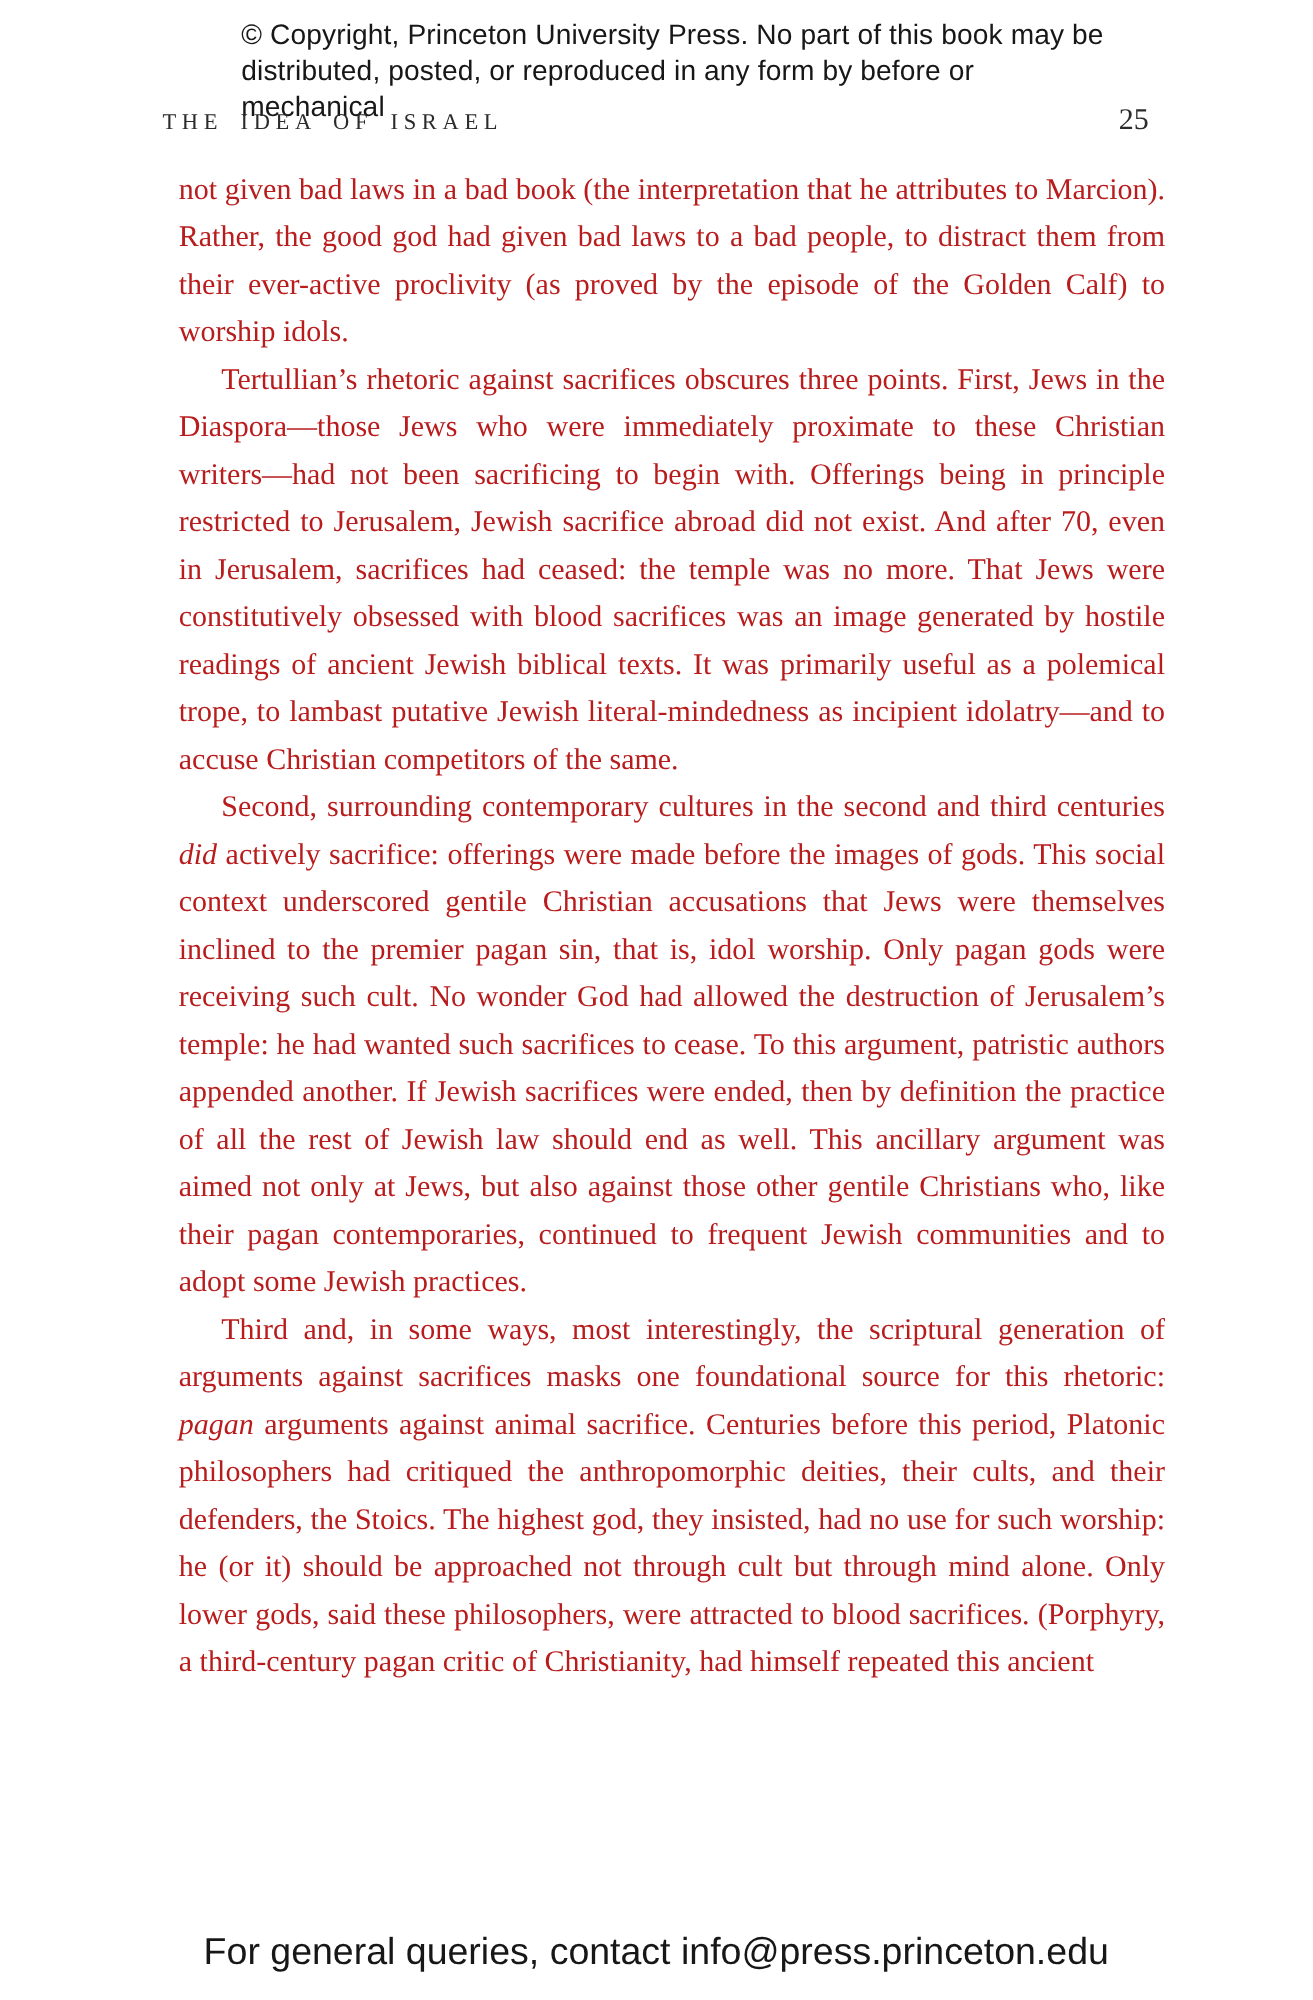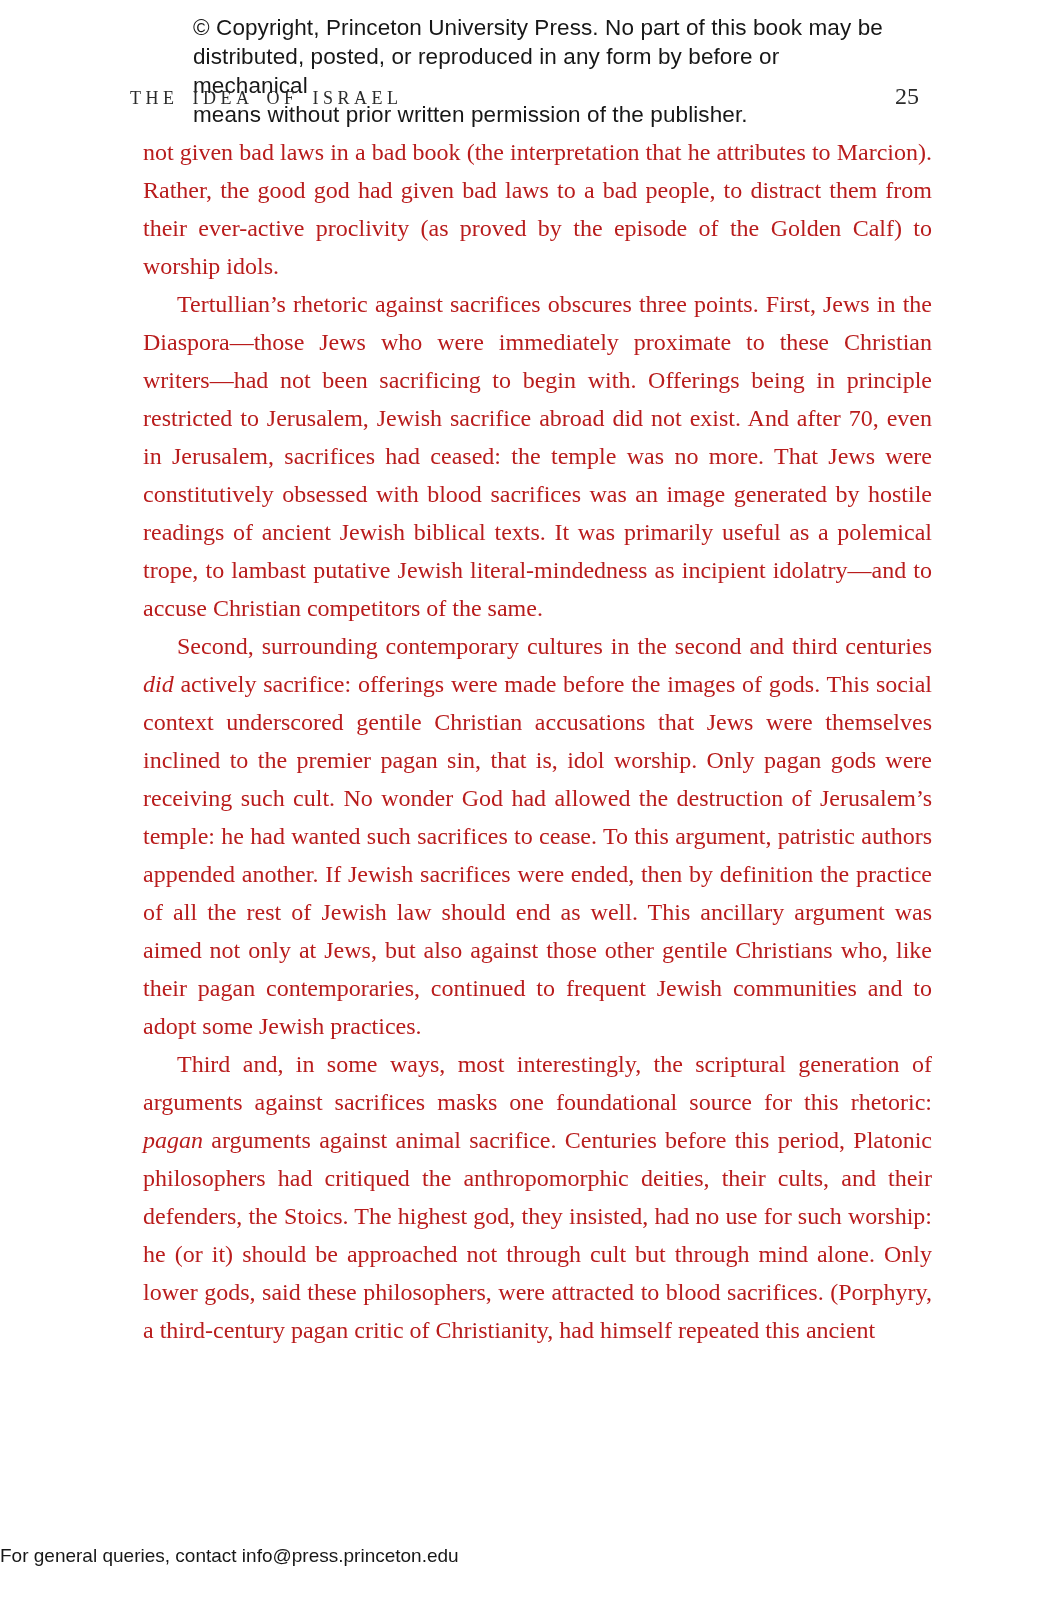--- a/index.html
+++ b/index.html
@@ -69,35 +69,34 @@
   }
   .body-text em {
     margin-top: 26px;
   }
   
   .footer {
     position: absolute;
     top: 1545px;
     left: 0;
     width: 1050px;
-    text-align: left;
+    text-align: center;
     font-family: "Liberation Sans", sans-serif;
-    font-size: 19px;
+    font-size: 30px;
     color: #171717;
   }
 </style>
 </head>
 <body>
 
 <div class="page">
 
   <div class="copyright">
     <div>© Copyright, Princeton University Press. No part of this book may be</div>
     <div>distributed, posted, or reproduced in any form by before or mechanical</div>
-    <div>means without prior written permission of the publisher.</div>
   </div>
 
   <div class="running-header">
     <span class="running-title">THE IDEA OF ISRAEL</span>
     <span class="page-number">25</span>
   </div>
 
   <div class="body-text">
       <p class="para"><span>not given bad laws in a bad book (the interpretation that he attributes to Marcion). Rather, the good god had given bad laws to a bad people, to distract them from their ever-active proclivity (as proved by the episode of the Golden Calf) to worship idols.</span></p>
       <p class="para indent"><span>Tertullian’s rhetoric against sacrifices obscures three points. First, Jews in the Diaspora—those Jews who were immediately proximate to these Christian writers—had not been sacrificing to begin with. Offerings being in principle restricted to Jerusalem, Jewish sacrifice abroad did not exist. And after 70, even in Jerusalem, sacrifices had ceased: the temple was no more. That Jews were constitutively obsessed with blood sacrifices was an image generated by hostile readings of ancient Jewish biblical texts. It was primarily useful as a polemical trope, to lambast putative Jewish literal-mindedness as incipient idolatry—and to accuse Christian competitors of the same.</span></p>

